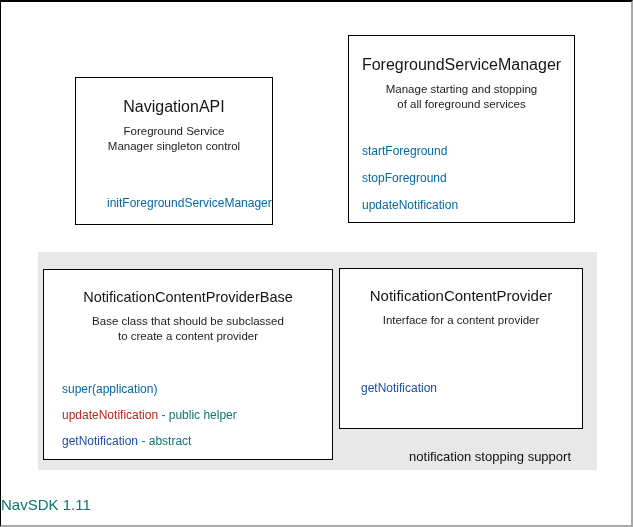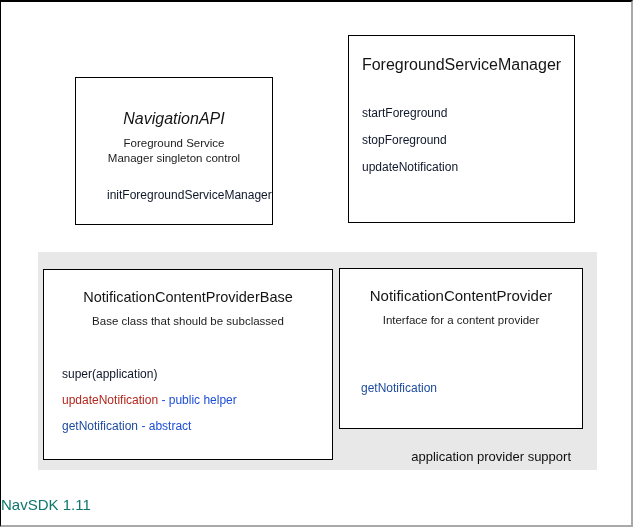--- a/index.html
+++ b/index.html
@@ -34,30 +34,30 @@
     line-height:15px;
     margin-top:8px;
     color:#1c1c1c;
     white-space:nowrap;
   }
   .method{
     font-size:12px;
     line-height:14px;
     white-space:nowrap;
   }
-  .m-green{color:#0f172a;}
+  .m-green{color:#0369a1;}
   .m-red{color:#b2271d;}
   .m-blue{color:#1c4b9e;}
-  .suffix{color:#1d4ed8;}
+  .suffix{color:#0f766e;}
 
   
   #box-nav{left:74px;top:75px;width:198px;height:148px;}
-  #box-nav .box-title{margin-top:32px;font-style:italic;}
+  #box-nav .box-title{margin-top:20px;}
   #box-nav .method{margin-left:13px;}
-  #box-nav .method.first{margin-top:22px;padding-left:18px;}
+  #box-nav .method.first{margin-top:42px;padding-left:18px;}
   #box-nav .method + .method{margin-top:11px;}
 
   
   #box-fsm{left:347px;top:33px;width:227px;height:188px;}
   #box-fsm .box-title{margin-top:20px;}
   #box-fsm .method{margin-left:13px;}
   #box-fsm .method.first{margin-top:32px;}
   #box-fsm .method + .method{margin-top:13px;}
 
   
@@ -105,33 +105,38 @@
     <div class="box-title">NavigationAPI</div>
     <div class="box-desc">
       <div>Foreground Service</div>
       <div>Manager singleton control</div>
     </div>
     <div class="method m-green first">initForegroundServiceManager</div>
   </div>
 
   <div class="box" id="box-fsm">
     <div class="box-title">ForegroundServiceManager</div>
+    <div class="box-desc">
+      <div>Manage starting and stopping</div>
+      <div>of all foreground services</div>
+    </div>
     <div class="method m-green first">startForeground</div>
     <div class="method m-green">stopForeground</div>
     <div class="method m-green">updateNotification</div>
   </div>
 
   <div class="group">
-    <div class="group-label">application provider support</div>
+    <div class="group-label">notification stopping support</div>
   </div>
 
   <div class="box" id="box-base">
     <div class="box-title">NotificationContentProviderBase</div>
     <div class="box-desc">
       <div>Base class that should be subclassed</div>
+      <div>to create a content provider</div>
     </div>
     <div class="method first">
       <span class="m-green">super(application)</span>
     </div>
     <div class="method">
       <span class="m-red">updateNotification</span><span class="suffix"> - public helper</span>
     </div>
     <div class="method">
       <span class="m-blue">getNotification</span><span class="suffix"> - abstract</span>
     </div>

